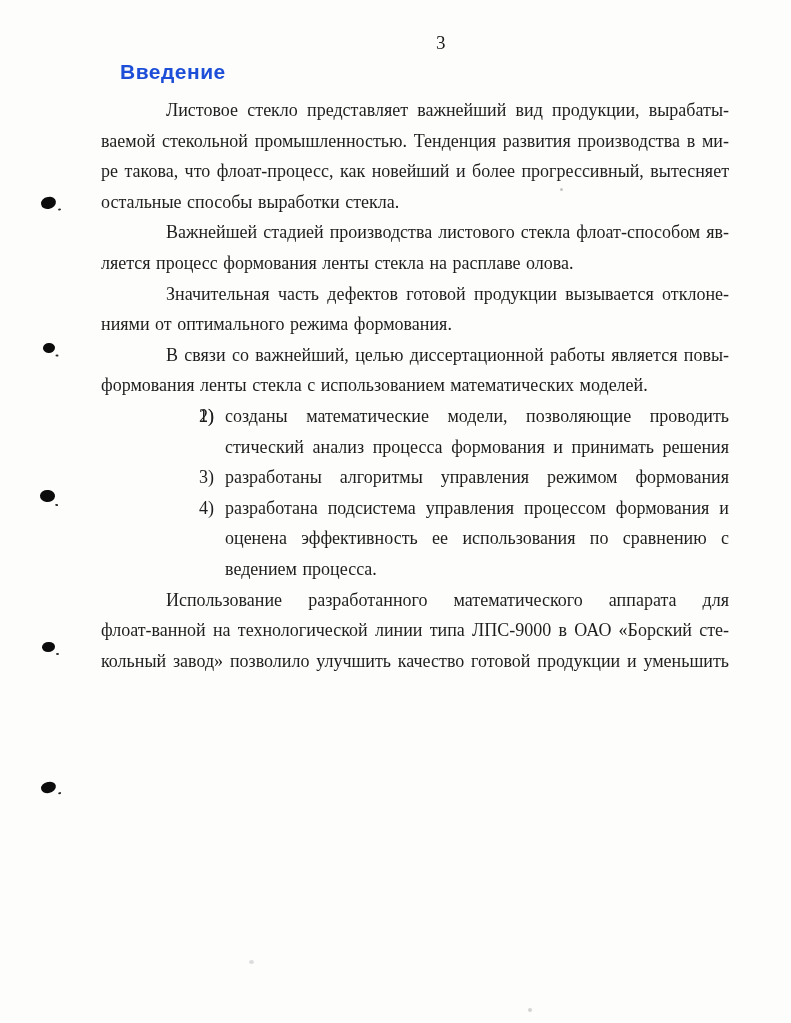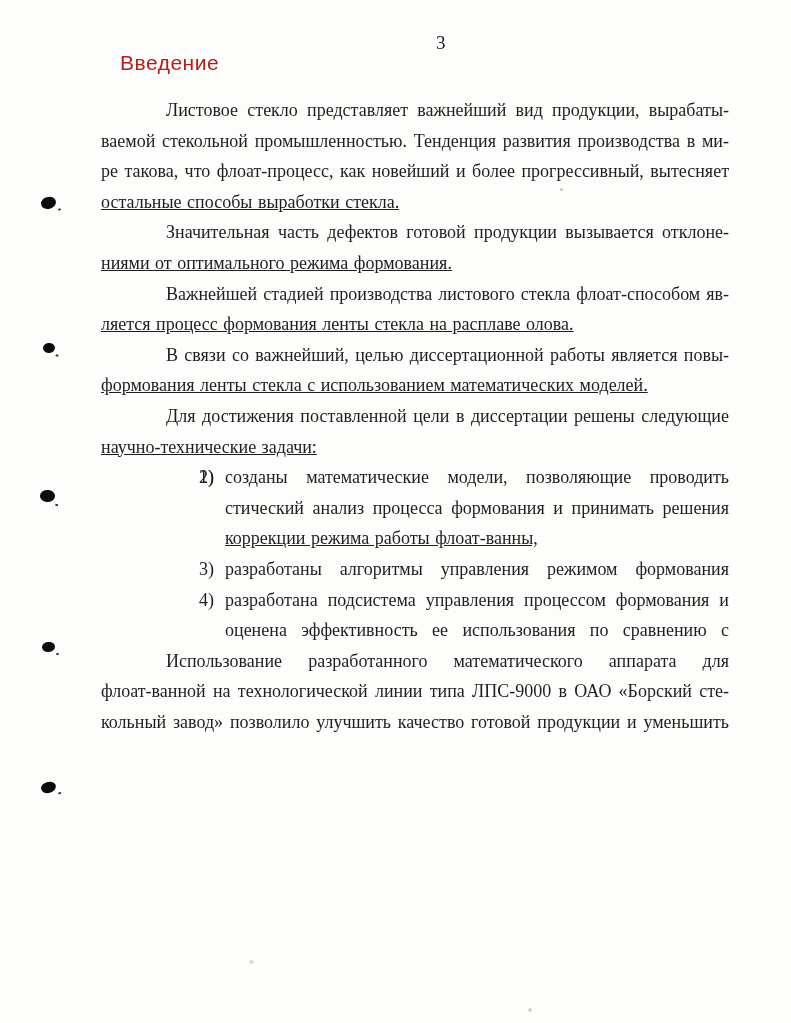--- a/index.html
+++ b/index.html
@@ -15,46 +15,45 @@
   .page-number {
     position: absolute;
     left: 436px;
     top: 32px;
     font-size: 19px;
     line-height: 22px;
   }
   .heading {
     position: absolute;
     left: 120px;
-    top: 51px;
+    top: 60px;
     font-family: "Liberation Sans", "DejaVu Sans", sans-serif;
-    font-weight: normal;
+    font-weight: bold;
     font-size: 21px;
     letter-spacing: 0.5px;
-    color: #b91c1c;
+    color: #1d4ed8;
   }
   .body-text {
     position: absolute;
     left: 101px;
     top: 95px;
     width: 628px;
     font-size: 18px;
     line-height: 30.6px;
   }
   .line {
     text-align: justify;
     text-align-last: justify;
     height: 30.6px;
     overflow: hidden;
     word-spacing: 1px;
   }
   .line.last {
     text-align: right;
     text-align-last: left;
-    text-decoration: underline;
   }
   .para.indent .line:first-child { text-indent: 65px; }
   .list-item { position: relative; padding-left: 124px; }
   .list-item .num {
     position: absolute;
     left: 98px;
     top: 0;
     line-height: 30.6px;
   }
   
@@ -92,59 +91,55 @@
   <div class="heading">Введение</div>
 
   <div class="body-text">
     <div class="para indent">
         <div class="line">Листовое стекло представляет важнейший вид продукции, вырабаты-</div>
         <div class="line">ваемой стекольной промышленностью. Тенденция развития производства в ми-</div>
         <div class="line">ре такова, что флоат-процесс, как новейший и более прогрессивный, вытесняет</div>
         <div class="line last">остальные способы выработки стекла.</div>
       </div>
     <div class="para indent">
+        <div class="line">Важнейшей стадией производства листового стекла флоат-способом яв-</div>
+        <div class="line last">ляется процесс формования ленты стекла на расплаве олова.</div>
+      </div>
+    <div class="para indent">
         <div class="line">Значительная часть дефектов готовой продукции вызывается отклоне-</div>
         <div class="line last">ниями от оптимального режима формования.</div>
       </div>
     <div class="para indent">
-        <div class="line">Важнейшей стадией производства листового стекла флоат-способом яв-</div>
-        <div class="line last">ляется процесс формования ленты стекла на расплаве олова.</div>
-      </div>
-    <div class="para indent">
         <div class="line">В связи со важнейший, целью диссертационной работы является повы-</div>
         <div class="line last">формования ленты стекла с использованием математических моделей.</div>
-      </div>
-    <div class="para indent">
-        <div class="line">Для достижения поставленной цели в диссертации решены следующие</div>
-        <div class="line last">научно-технические задачи:</div>
       </div>
 
     <div class="task-list">
       <div class="list-item">
         <span class="num">1)</span>
       </div>
       <div class="list-item">
         <span class="num">2)</span>
         <div class="item-body">
             <div class="line">созданы математические модели, позволяющие проводить стати-</div>
             <div class="line">стический анализ процесса формования и принимать решения по</div>
-            <div class="line last">коррекции режима работы флоат-ванны,</div>
           </div>
       </div>
       <div class="list-item">
         <span class="num">3)</span>
         <div class="item-body">
             <div class="line">разработаны алгоритмы управления режимом формования ленты</div>
           </div>
       </div>
       <div class="list-item">
         <span class="num">4)</span>
         <div class="item-body">
             <div class="line">разработана подсистема управления процессом формования и</div>
             <div class="line">оценена эффективность ее использования по сравнению с ручным</div>
+            <div class="line last">ведением процесса.</div>
           </div>
       </div>
     </div>
 
     <div class="para indent">
         <div class="line">Использование разработанного математического аппарата для управления</div>
         <div class="line">флоат-ванной на технологической линии типа ЛПС-9000 в ОАО «Борский сте-</div>
         <div class="line">кольный завод» позволило улучшить качество готовой продукции и уменьшить</div>
       </div>
   </div>

